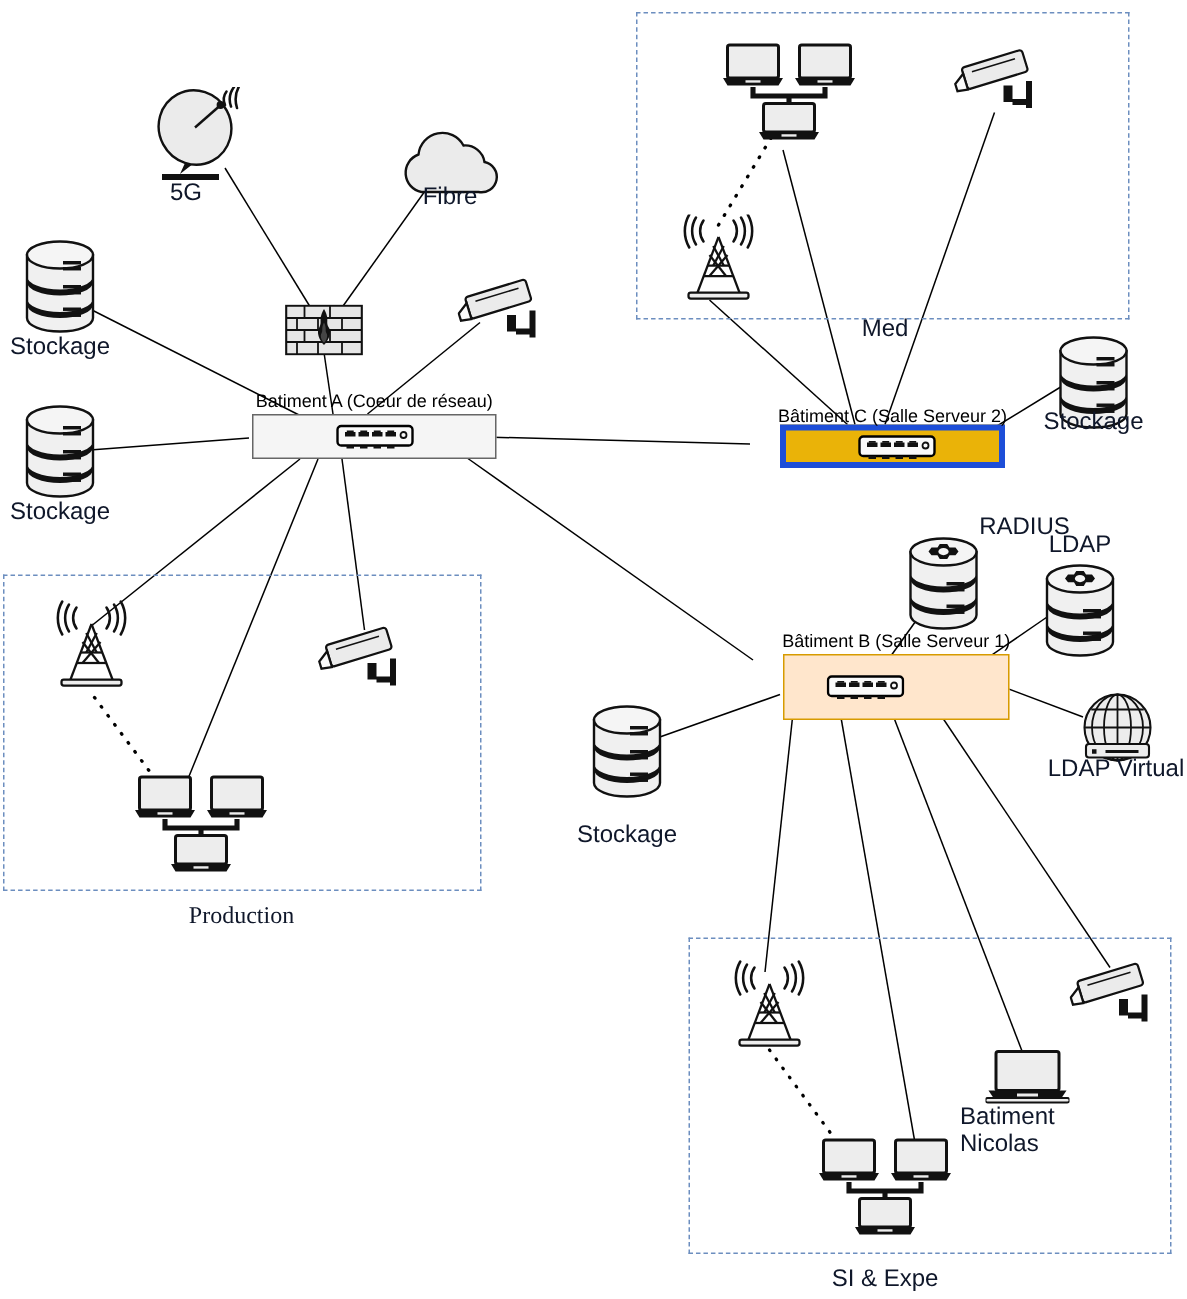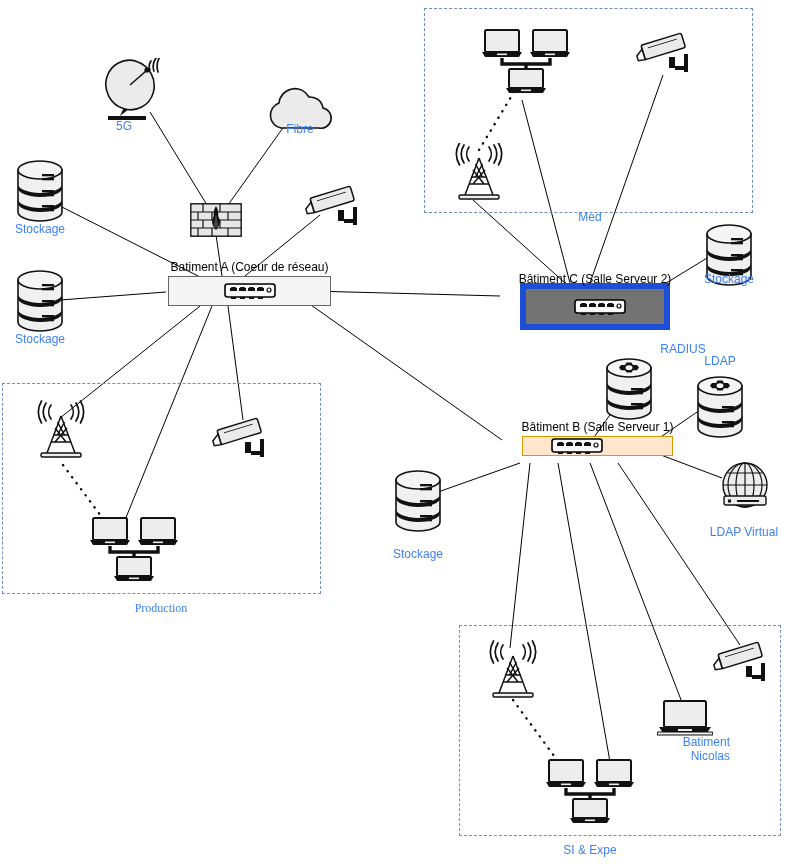--- a/index.html
+++ b/index.html
@@ -1,19 +1,19 @@
 <!DOCTYPE html>
 <html><head>
 <meta charset="utf-8">
 <style>
   html,body{margin:0;padding:0;background:#ffffff;}
   body{font-family:"Liberation Sans","DejaVu Sans",sans-serif;}
   #canvas{position:relative;width:791px;height:866px;background:#fff;overflow:hidden;}
   svg.layer{position:absolute;left:0;top:0;width:791px;height:866px;}
-  .lbl{position:absolute;font-size:12px;color:#3b82f6;text-align:right;white-space:nowrap;
+  .lbl{position:absolute;font-size:16px;color:#0f172a;text-align:left;white-space:nowrap;
        transform:translateX(-50%);line-height:1.15;}
   .lbl.wrap{white-space:normal;width:90px;}
   .node{position:absolute;}
   .grp{position:absolute;border:1.4px dashed #6c8ebf;box-sizing:border-box;background:transparent;}
   .bldg{position:absolute;box-sizing:border-box;display:flex;align-items:center;margin-left:20px;}
   .bldg .sw{margin-left:55px;}
   .bldg-title{position:absolute;font-size:12px;color:#000;white-space:nowrap;
       transform:translateX(-50%);top:-17px;}
 </style>
 </head>
@@ -89,21 +89,21 @@
       <g fill="#111">
           <rect x="7" y="16" width="5" height="2"></rect>
           <rect x="16" y="16" width="5" height="2"></rect>
       <rect x="25" y="16" width="5" height="2"></rect>
           <rect x="34" y="16" width="5" height="2"></rect>
         </g>
     </svg>
     <div class="bldg-title" style="left:50%;">Batiment A (Coeur de réseau)</div>
   </div>
 
-  <div class="bldg" style="left:500px;top:283px;width:150px;height:47px;background:#737373;border:6px solid #1d4ed8;">
+  <div class="bldg" style="left:500px;top:283px;width:150px;height:29px;background:#eab308;border:4px solid #1d4ed8;">
     <svg class="sw" style="margin-left:48px;" width="52" height="20" viewBox="0 0 52 20">
       <rect x="1" y="3" width="50" height="13" rx="2.5" fill="#fafafa" stroke="#000" stroke-width="1.6"></rect>
       <g fill="#111">
         <path d="M6 7 h7 v3 h-7 z"></path>
           <path d="M7.2 6 h4.6 v1.2 h-4.6 z"></path>
         <path d="M15 7 h7 v3 h-7 z"></path>
           <path d="M16.2 6 h4.6 v1.2 h-4.6 z"></path>
         <path d="M24 7 h7 v3 h-7 z"></path>
           <path d="M25.2 6 h4.6 v1.2 h-4.6 z"></path>
         <path d="M33 7 h7 v3 h-7 z"></path>
@@ -113,21 +113,21 @@
       <g fill="#111">
           <rect x="7" y="16" width="5" height="2"></rect>
           <rect x="16" y="16" width="5" height="2"></rect>
       <rect x="25" y="16" width="5" height="2"></rect>
           <rect x="34" y="16" width="5" height="2"></rect>
         </g>
     </svg>
     <div class="bldg-title" style="left:50%;">Bâtiment C (Salle Serveur 2)</div>
   </div>
 
-  <div class="bldg" style="left:502px;top:436px;width:151px;height:20px;background:#ffe6cc;border:1px solid #d79b00;">
+  <div class="bldg" style="left:502px;top:436px;width:151px;height:44px;background:#ffe6cc;border:1px solid #d79b00;">
     <svg class="sw" style="margin-left:28px;" width="52" height="20" viewBox="0 0 52 20">
       <rect x="1" y="3" width="50" height="13" rx="2.5" fill="#fafafa" stroke="#000" stroke-width="1.6"></rect>
       <g fill="#111">
         <path d="M6 7 h7 v3 h-7 z"></path>
           <path d="M7.2 6 h4.6 v1.2 h-4.6 z"></path>
         <path d="M15 7 h7 v3 h-7 z"></path>
           <path d="M16.2 6 h4.6 v1.2 h-4.6 z"></path>
         <path d="M24 7 h7 v3 h-7 z"></path>
           <path d="M25.2 6 h4.6 v1.2 h-4.6 z"></path>
         <path d="M33 7 h7 v3 h-7 z"></path>
@@ -319,21 +319,21 @@
         <line x1="8" y1="26" x2="52" y2="26"></line>
         <path d="M12.5 14 h35"></path>
           <path d="M12.5 38 h35"></path>
         <line x1="30" y1="4" x2="30" y2="48"></line>
       </g>
       <rect x="9" y="37" width="42" height="9" rx="2" fill="#ededed" stroke="#111" stroke-width="1.4"></rect>
       <rect x="13" y="40.5" width="3" height="3" fill="#111"></rect>
       <rect x="22" y="41" width="22" height="2" fill="#111"></rect>
     </svg>
   </div>
-  <div class="lbl" style="left:744px;top:526px;">LDAP Virtual</div>
+  <div class="lbl" style="left:744px;top:504px;">LDAP Virtual</div>
 
   <div class="node" style="left:450px;top:143px;">
     <svg width="58" height="60" viewBox="0 0 58 60">
       <g fill="none" stroke="#111" stroke-width="1.7" stroke-linecap="round">
         <path d="M19 18 a12 12 0 0 1 0 -14"></path>
           <path d="M14 20 a17 17 0 0 1 0 -18"></path>
           <path d="M9.5 22 a22 22 0 0 1 0 -22"></path>
         <path d="M39 18 a12 12 0 0 0 0 -14"></path>
           <path d="M44 20 a17 17 0 0 0 0 -18"></path>
           <path d="M48.5 22 a22 22 0 0 0 0 -22"></path>

